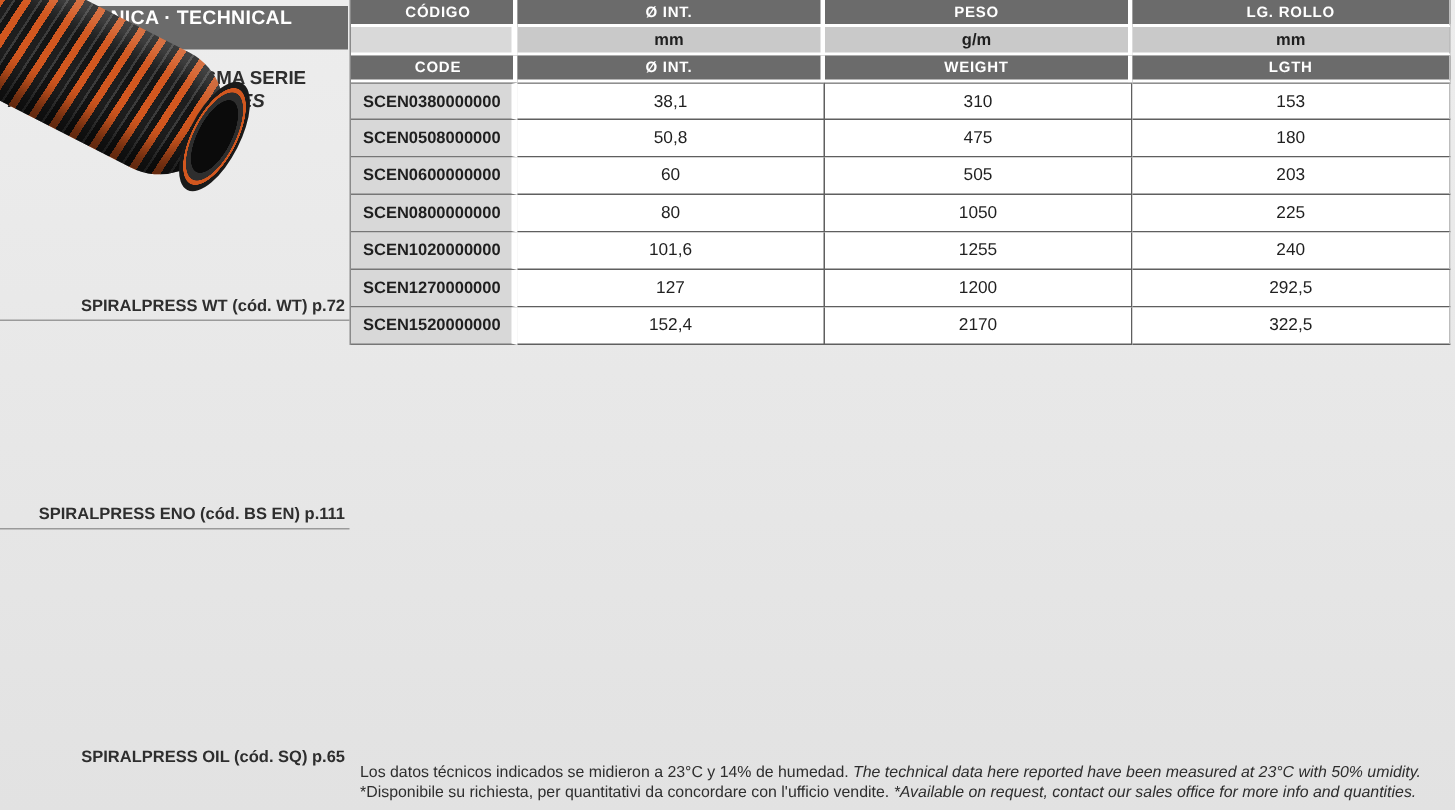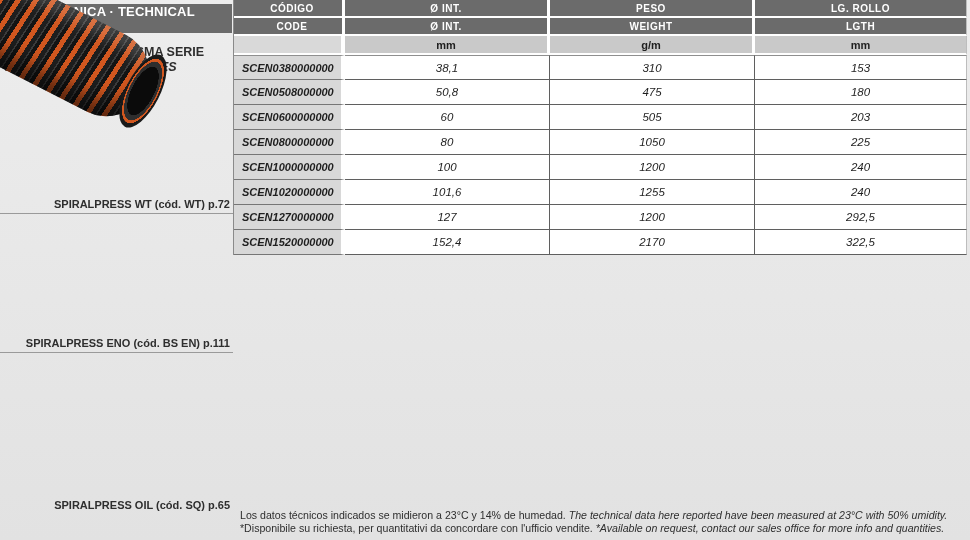--- a/index.html
+++ b/index.html
@@ -64,21 +64,21 @@
   .datatable th.dark:first-child { text-align:center; padding-left:8px; }
   .datatable th.dark:last-child { border-right:1px solid #bdbdbd; }
 
   .datatable td.units { background:var(--color-units_row_bg,#c9c9c9); color:#1f1f1f;
           font-size:11px; font-weight:bold; text-align:center; height:19px;
           border-bottom:2px solid #fff; border-right:3px solid #fff; }
   .datatable td.units.blank { background:#d9d9d9; border-right:4px solid #fff; }
   .datatable td.units:last-child { border-right:1px solid #bdbdbd; }
 
   .datatable tbody td { height:25px; background:#fff; color:#1f1f1f; font-size:11.5px;
-          text-align:center; border-bottom:1px solid #5f5f5f;font-style:italic; }
+          text-align:center; border-bottom:1px solid #5f5f5f; }
   .datatable tbody tr:first-child td { border-top:1px solid #8f8f8f; }
   .datatable tbody td.code { background:var(--color-code_cell_bg,#d8d8d8); font-weight:bold;
           font-size:11px; text-align:left; padding-left:8px; border-right:4px solid #fff;
           border-bottom:1px solid #767676; }
   .datatable tbody td.v { border-right:1px solid #5f5f5f; }
   .datatable tbody td:last-child { border-right:1px solid #bdbdbd; }
 
   
   .footnote { position:absolute; left:240px; top:509px; width:726px;
           font-size:10.6px; color:#2e2e2e; line-height:13px; }
@@ -126,32 +126,32 @@
         <col class="c3">
         <col class="c4">
       </colgroup>
     <thead>
       <tr id="hdr-row-1">
           <th class="dark">CÓDIGO</th>
           <th class="dark">Ø INT.</th>
           <th class="dark">PESO</th>
           <th class="dark">LG. ROLLO</th>
         </tr>
+      <tr id="hdr-row-units">
+          <td class="units blank"></td>
+          <td class="units">mm</td>
+          <td class="units">g/m</td>
+          <td class="units">mm</td>
+        </tr>
       <tr id="hdr-row-2">
           <th class="dark">CODE</th>
           <th class="dark">Ø INT.</th>
           <th class="dark">WEIGHT</th>
           <th class="dark">LGTH</th>
         </tr>
-      <tr id="hdr-row-units">
-          <td class="units blank"></td>
-          <td class="units">mm</td>
-          <td class="units">g/m</td>
-          <td class="units">mm</td>
-        </tr>
     </thead>
     <tbody id="tbl-body">
         <tr>
           <td class="code">SCEN0380000000</td>
           <td class="v">38,1</td>
           <td class="v">310</td>
           <td>153</td>
         </tr>
         <tr>
           <td class="code">SCEN0508000000</td>
@@ -165,26 +165,20 @@
           <td class="v">505</td>
           <td>203</td>
         </tr>
         <tr>
           <td class="code">SCEN0800000000</td>
           <td class="v">80</td>
           <td class="v">1050</td>
           <td>225</td>
         </tr>
         <tr>
-          <td class="code">SCEN1000000000</td>
-          <td class="v">100</td>
-          <td class="v">1200</td>
-          <td>240</td>
-        </tr>
-        <tr>
           <td class="code">SCEN1020000000</td>
           <td class="v">101,6</td>
           <td class="v">1255</td>
           <td>240</td>
         </tr>
         <tr>
           <td class="code">SCEN1270000000</td>
           <td class="v">127</td>
           <td class="v">1200</td>
           <td>292,5</td>

